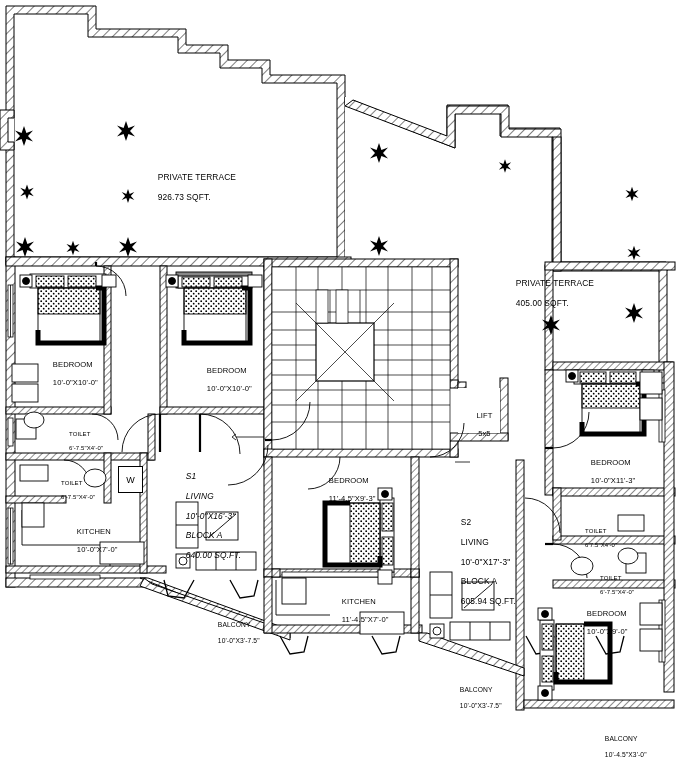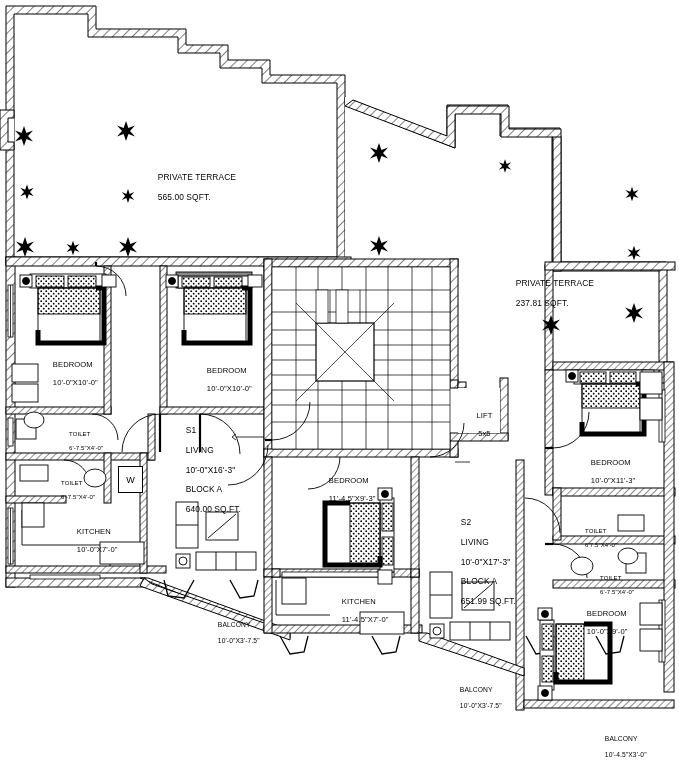--- a/index.html
+++ b/index.html
@@ -382,42 +382,42 @@
 
     <g stroke="#000" stroke-width="0.8" fill="none">
       <line x1="236" y1="437" x2="264" y2="437"></line>
       <path d="M236,434 l-4,3 l4,3"></path>
       <line x1="455" y1="462" x2="470" y2="462"></line>
     </g>
   </svg>
 
   <div class="lbl lbl-10" style="left:148px;top:163px;">
     <span>PRIVATE TERRACE</span><br>
-    <span>565.00 SQFT.</span>
+    <span>926.73 SQFT.</span>
   </div>
 
   <div class="lbl lbl-10" style="left:506px;top:269px;">
     <span>PRIVATE TERRACE</span><br>
-    <span>237.81 SQFT.</span>
-  </div>
-
-  <div class="lbl lbl-10" style="left:176px;top:416px;">
+    <span>405.00 SQFT.</span>
+  </div>
+
+  <div class="lbl lbl-10" style="left:176px;top:462px;font-style:italic;">
     <span>S1</span><br>
     <span>LIVING</span><br>
     <span>10'-0"X16'-3"</span><br>
     <span>BLOCK A</span><br>
     <span>640.00 SQ.FT.</span>
   </div>
 
   <div class="lbl lbl-10" style="left:451px;top:508px;">
     <span>S2</span><br>
     <span>LIVING</span><br>
     <span>10'-0"X17'-3"</span><br>
     <span>BLOCK A</span><br>
-    <span>651.99 SQ.FT.</span>
+    <span>605.94 SQ.FT.</span>
   </div>
 
   <div class="lbl lbl-9" style="left:44px;top:352px;">
     <span>BEDROOM</span><br>
     <span>10'-0"X10'-0"</span>
   </div>
   <div class="lbl lbl-9" style="left:198px;top:358px;">
     <span>BEDROOM</span><br>
     <span>10'-0"X10'-0"</span>
   </div>

